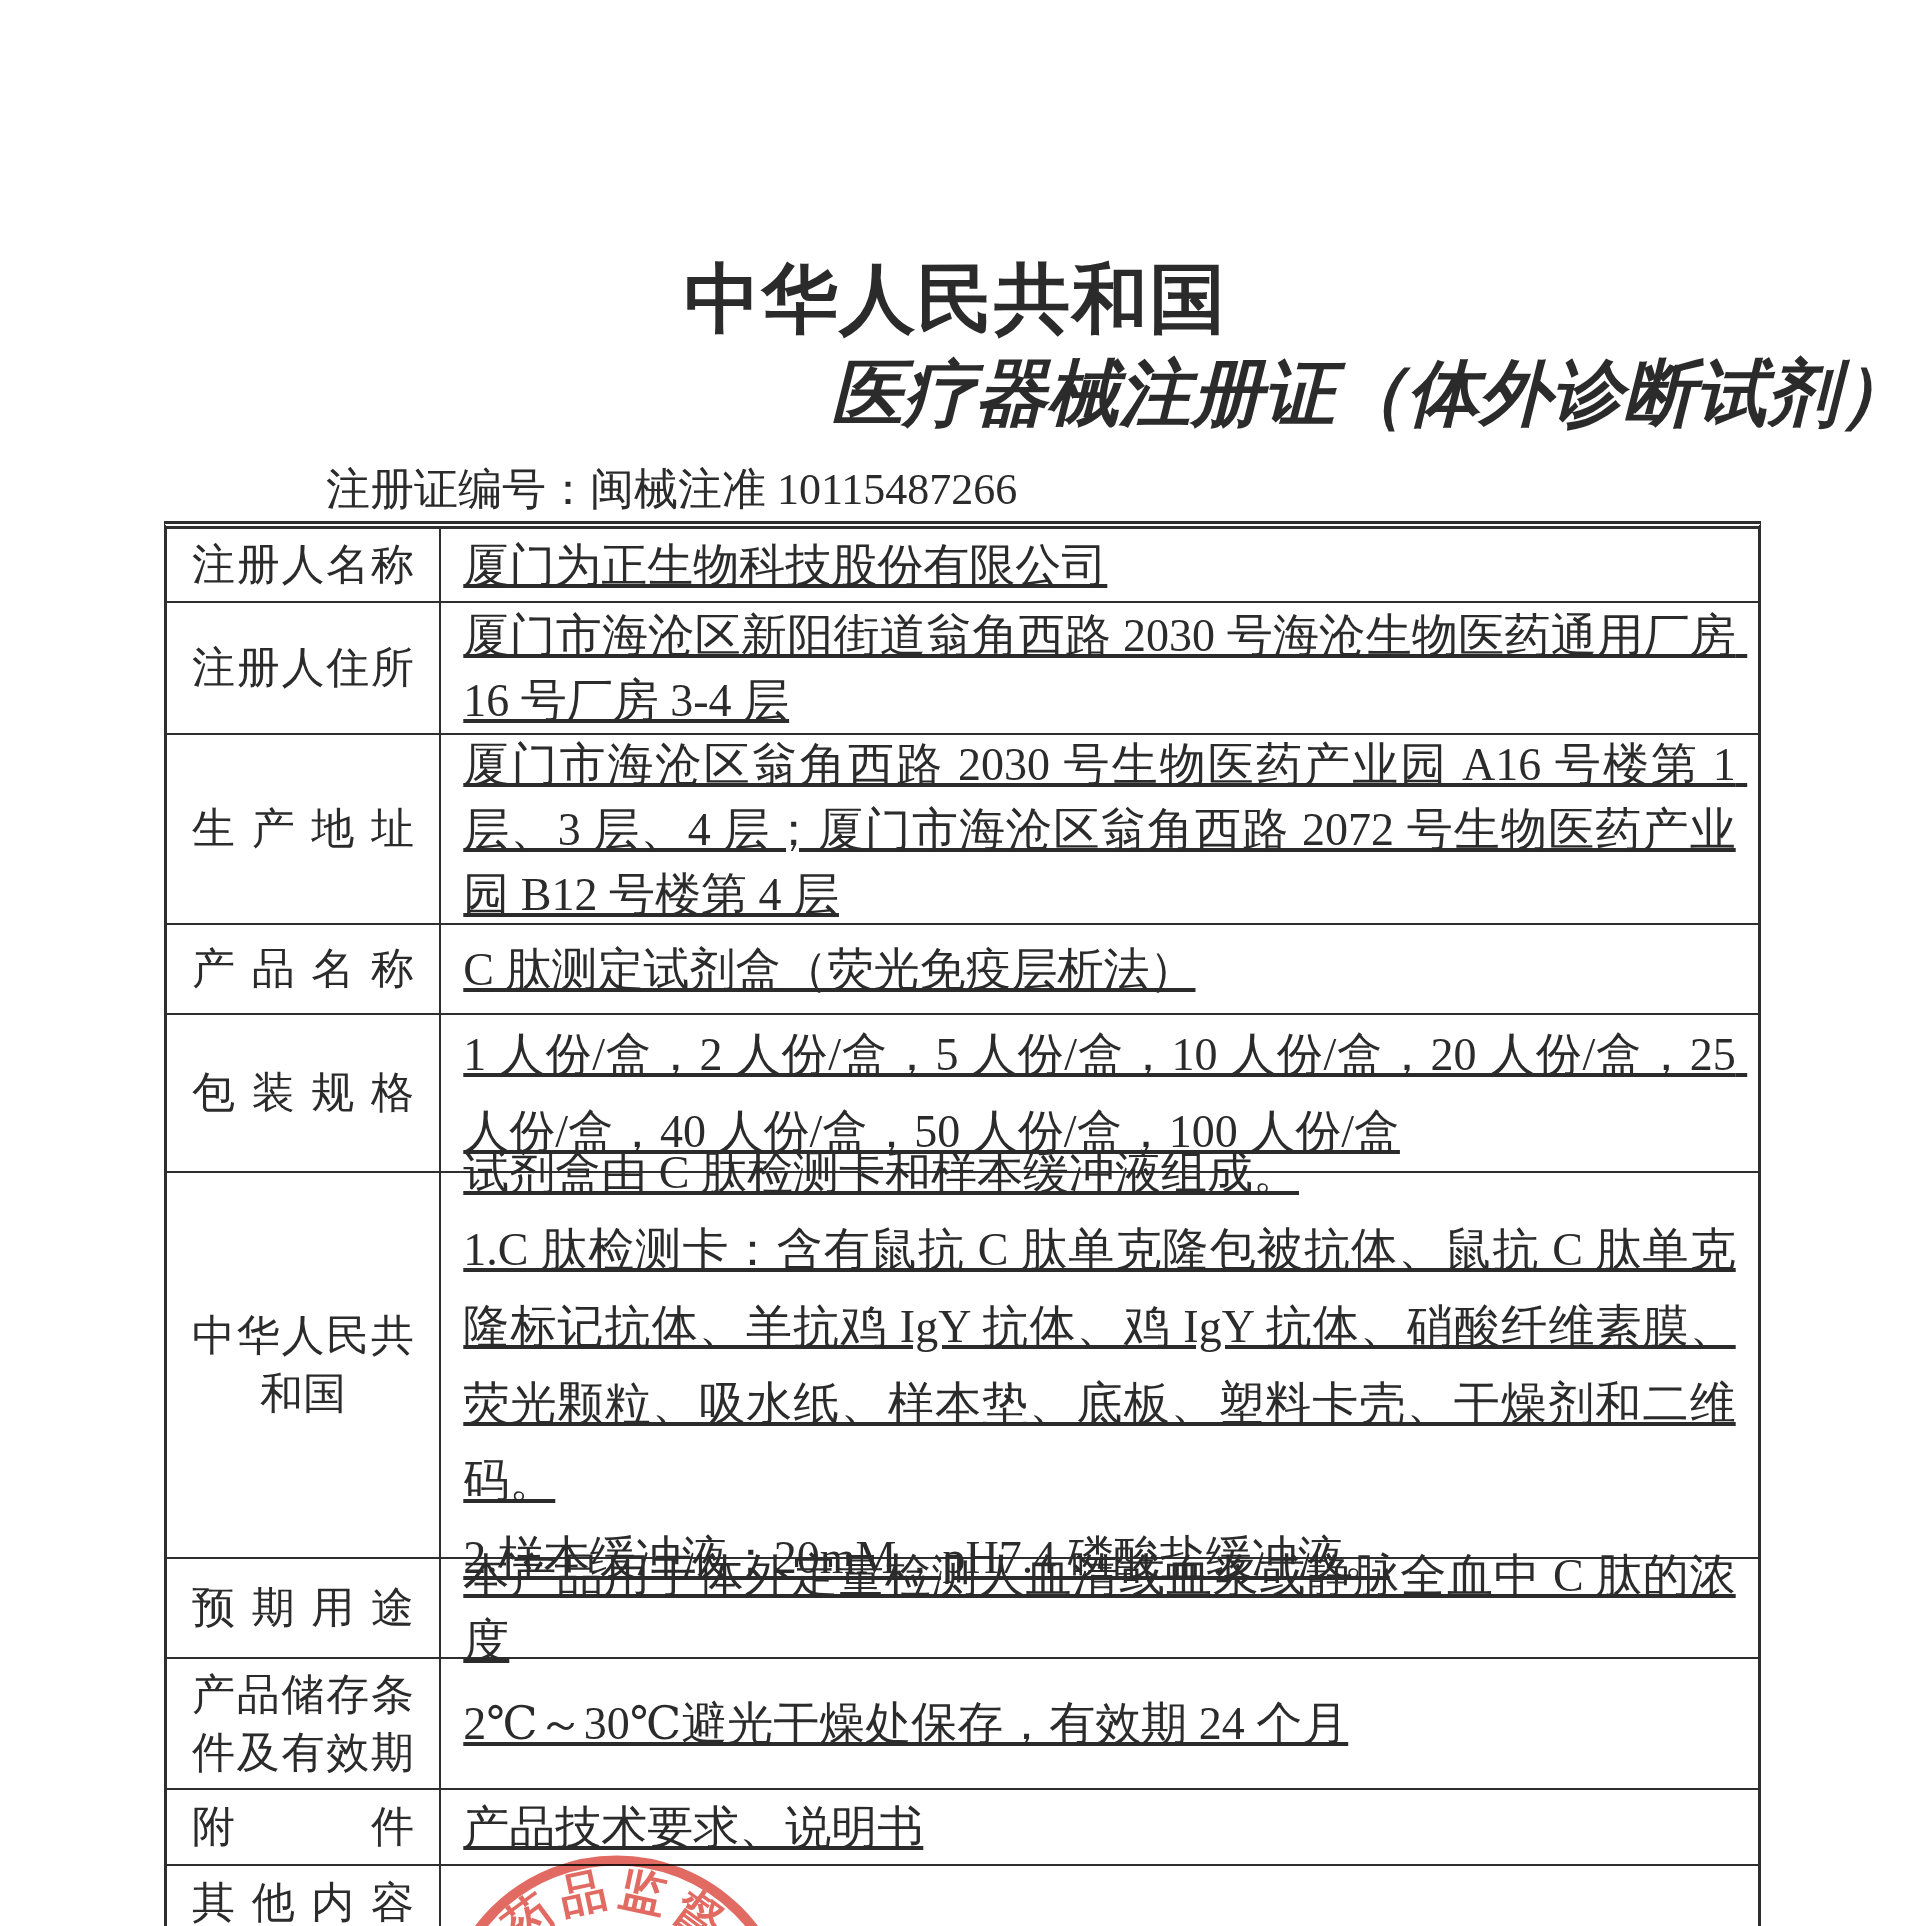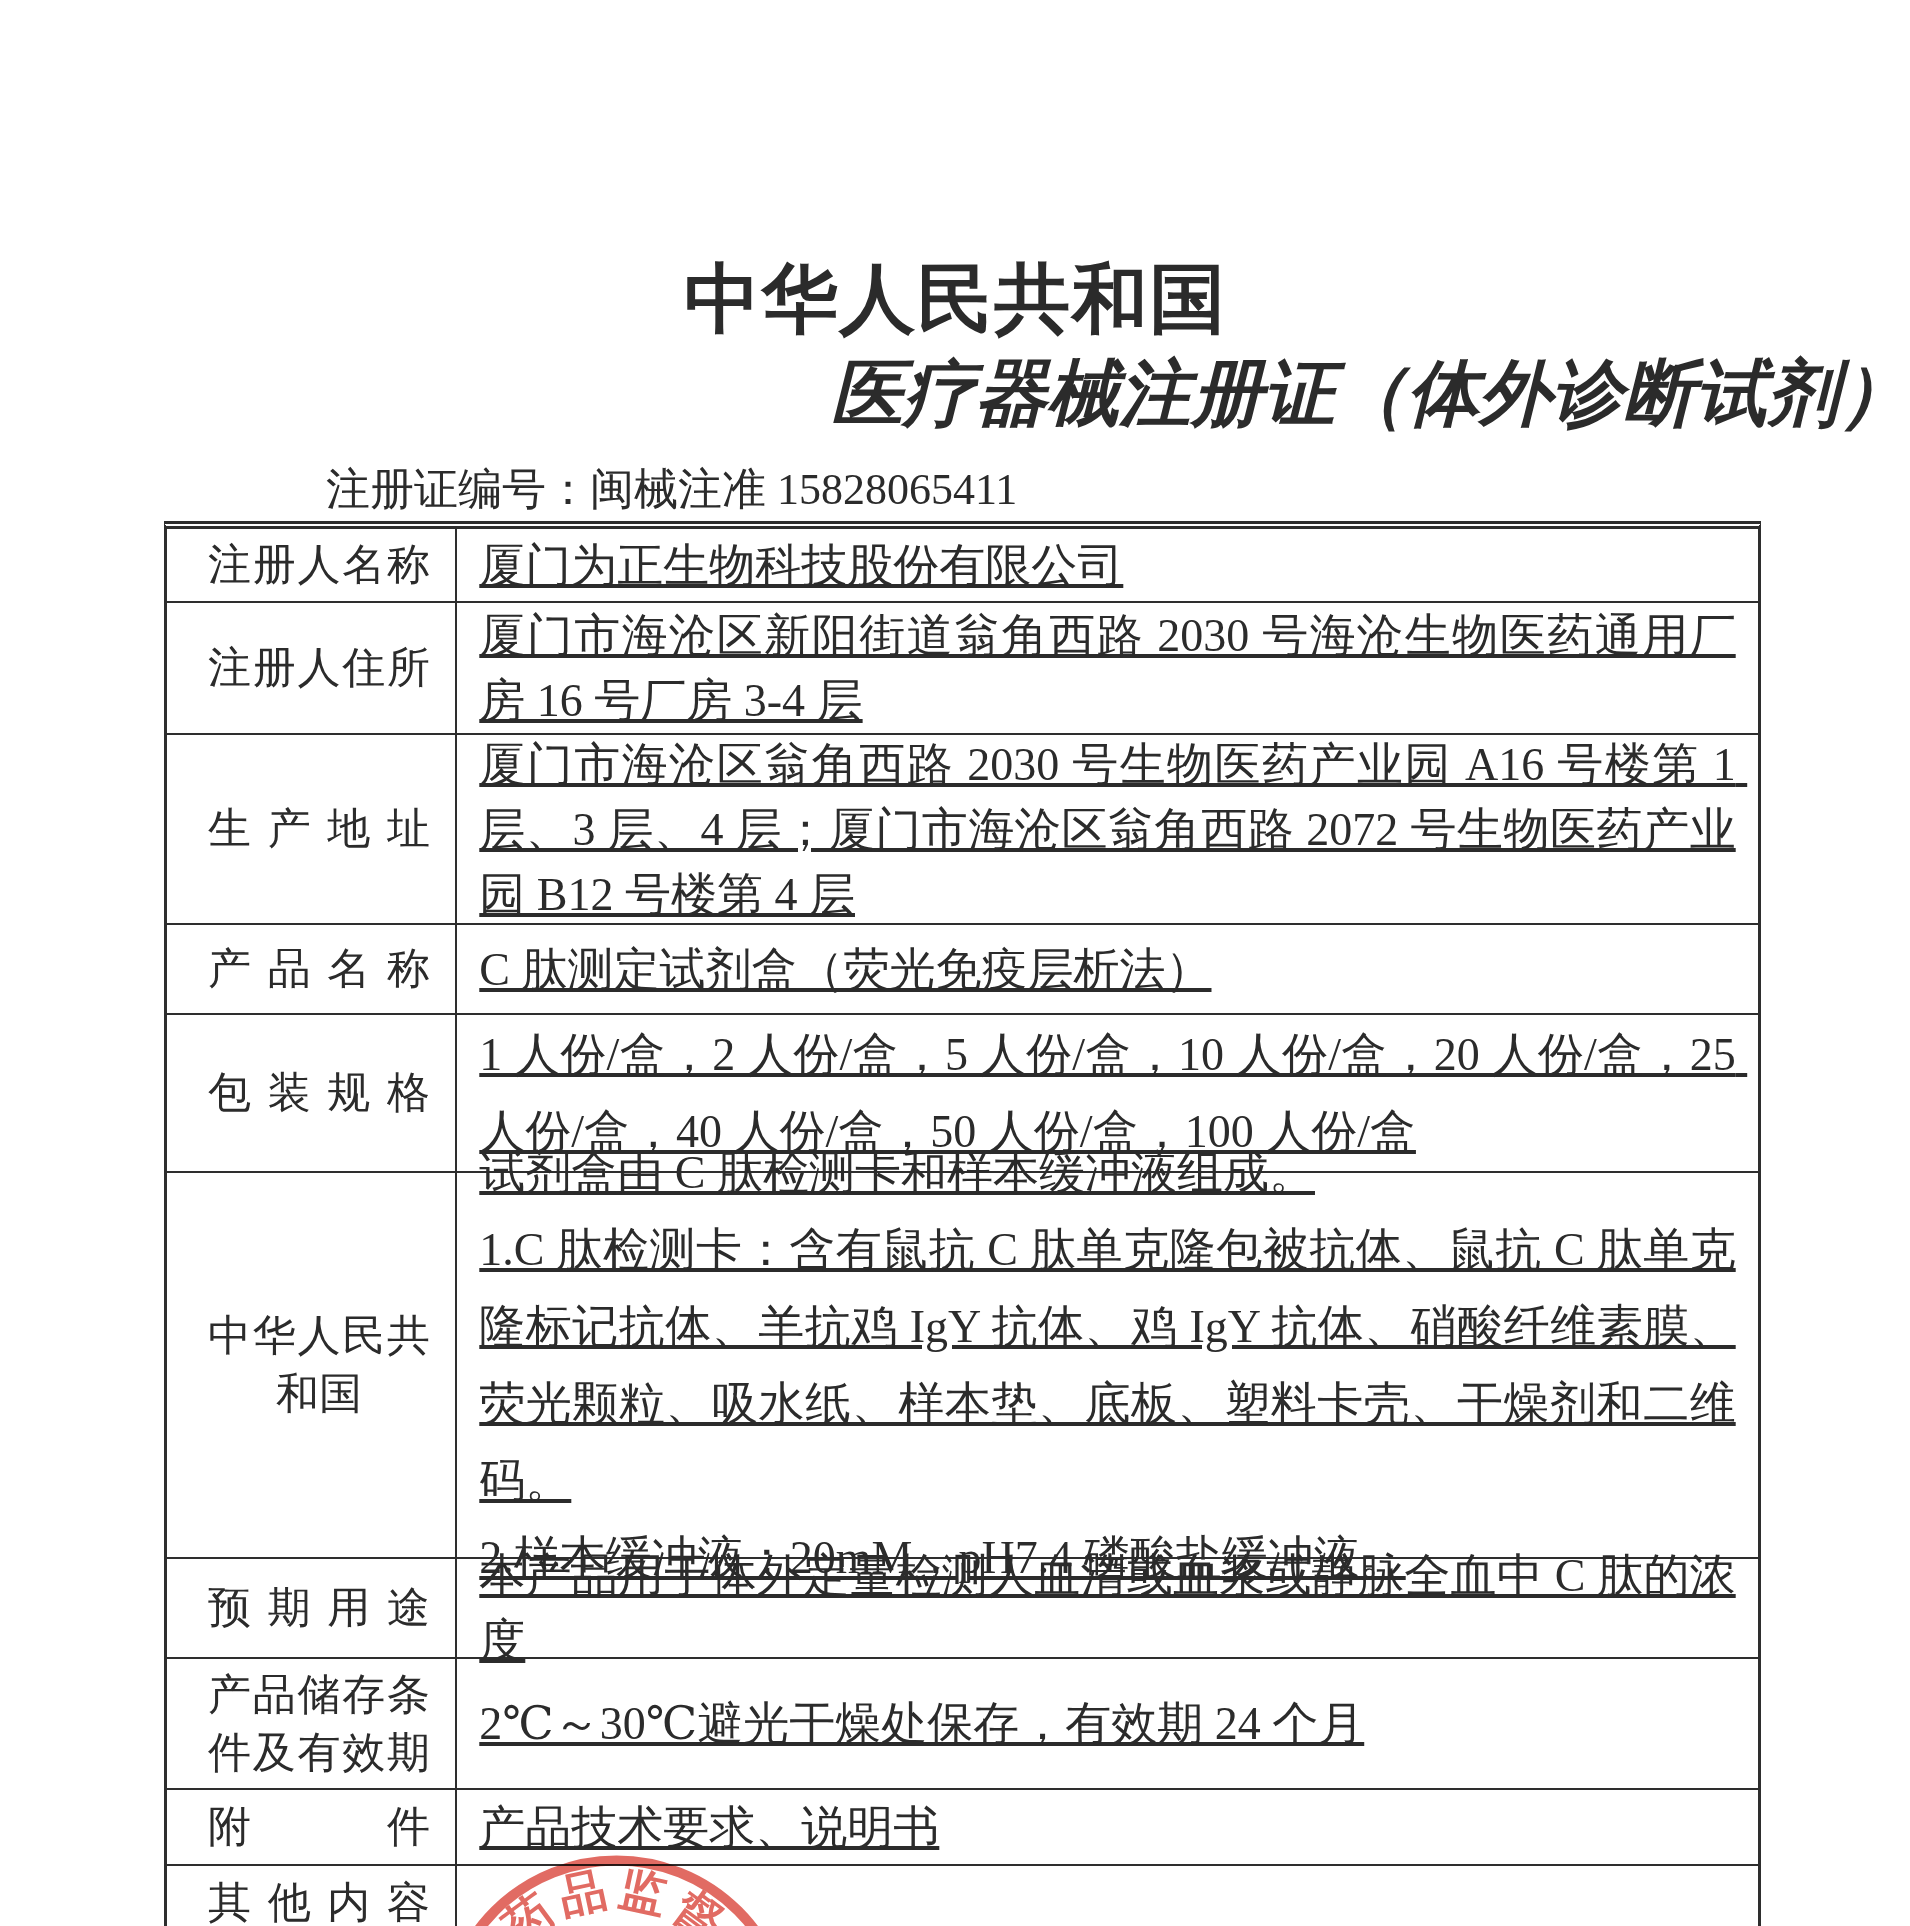--- a/index.html
+++ b/index.html
@@ -31,21 +31,21 @@
     position:absolute; left:164px; top:521px; width:1597px;
     border:3.5px solid #2e2e2e; border-top:8.5px double #2e2e2e;
     box-sizing:border-box; background:transparent;
   }
   .t-row{display:flex; box-sizing:border-box; border-top:2.3px solid #2e2e2e;}
   .t-row:first-child{border-top:none;}
   .t-label{
     width:274px; flex:0 0 274px; box-sizing:border-box;
     border-right:2.3px solid #2e2e2e;
     display:flex; align-items:center; padding:0 25px;
-    font-size:43px; line-height:58px;margin-left:16px;
+    font-size:43px; line-height:58px;
   }
   .t-label span{width:100%; text-align:justify; text-align-last:justify;}
   .t-label.last-center span{ text-align-last:center; }
   .t-value{
     flex:1 1 auto; box-sizing:border-box;
     display:flex; align-items:center; padding:5.4px 22.3px;
     font-size:46px; line-height:65px;
   }
   .t-value span{width:100%; text-align:justify; white-space:pre-wrap; word-break:break-word;text-decoration:underline;}
   .t-row.loose .t-value{line-height:77px;}
@@ -56,21 +56,21 @@
   }
 </style>
 </head>
 <body>
 
 <div class="page">
 
   <div class="title1">中华人民共和国</div>
   <div class="title2">医疗器械注册证（体外诊断试剂）</div>
 
-  <div class="regno"><span>注册证编号：</span><span>闽械注准 15828065411</span></div>
+  <div class="regno"><span>注册证编号：</span><span>闽械注准 10115487266</span></div>
 
   <div class="reg-table">
     <div class="t-row" style="height:72px">
       <div class="t-label">
           <span>注册人名称</span>
         </div>
       <div class="t-value">
           <span>厦门为正生物科技股份有限公司</span>
         </div>
     </div>

